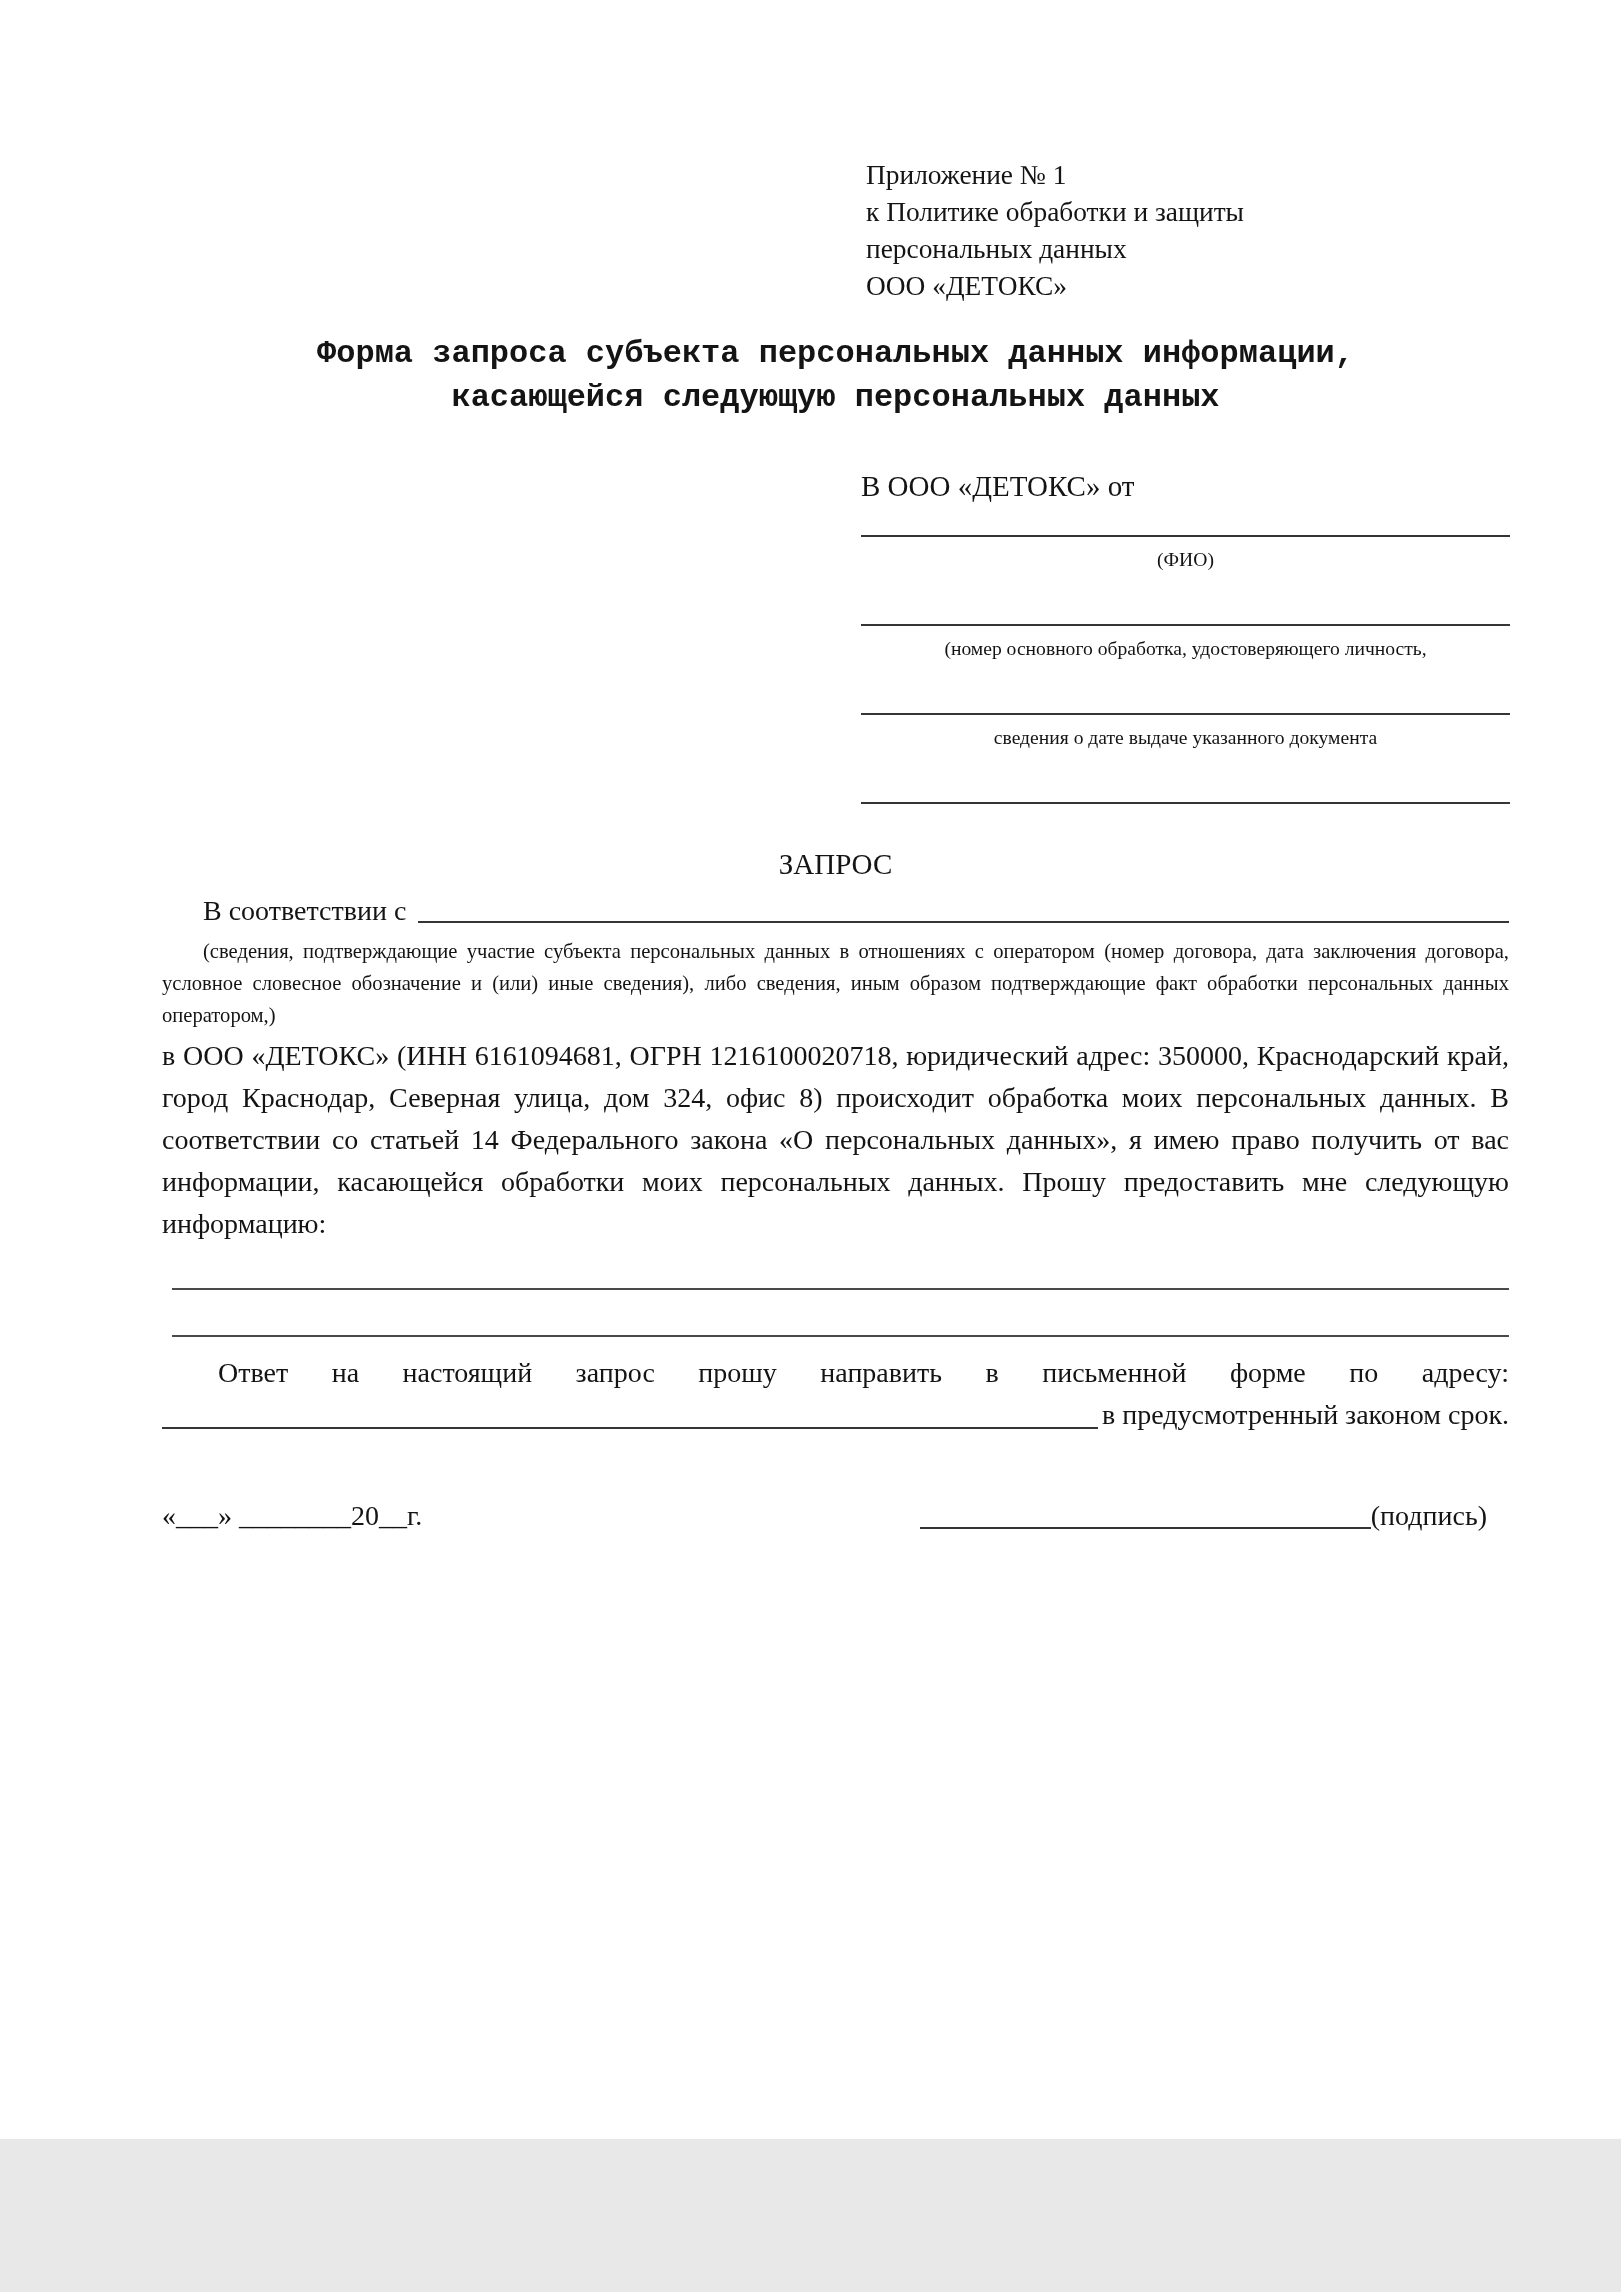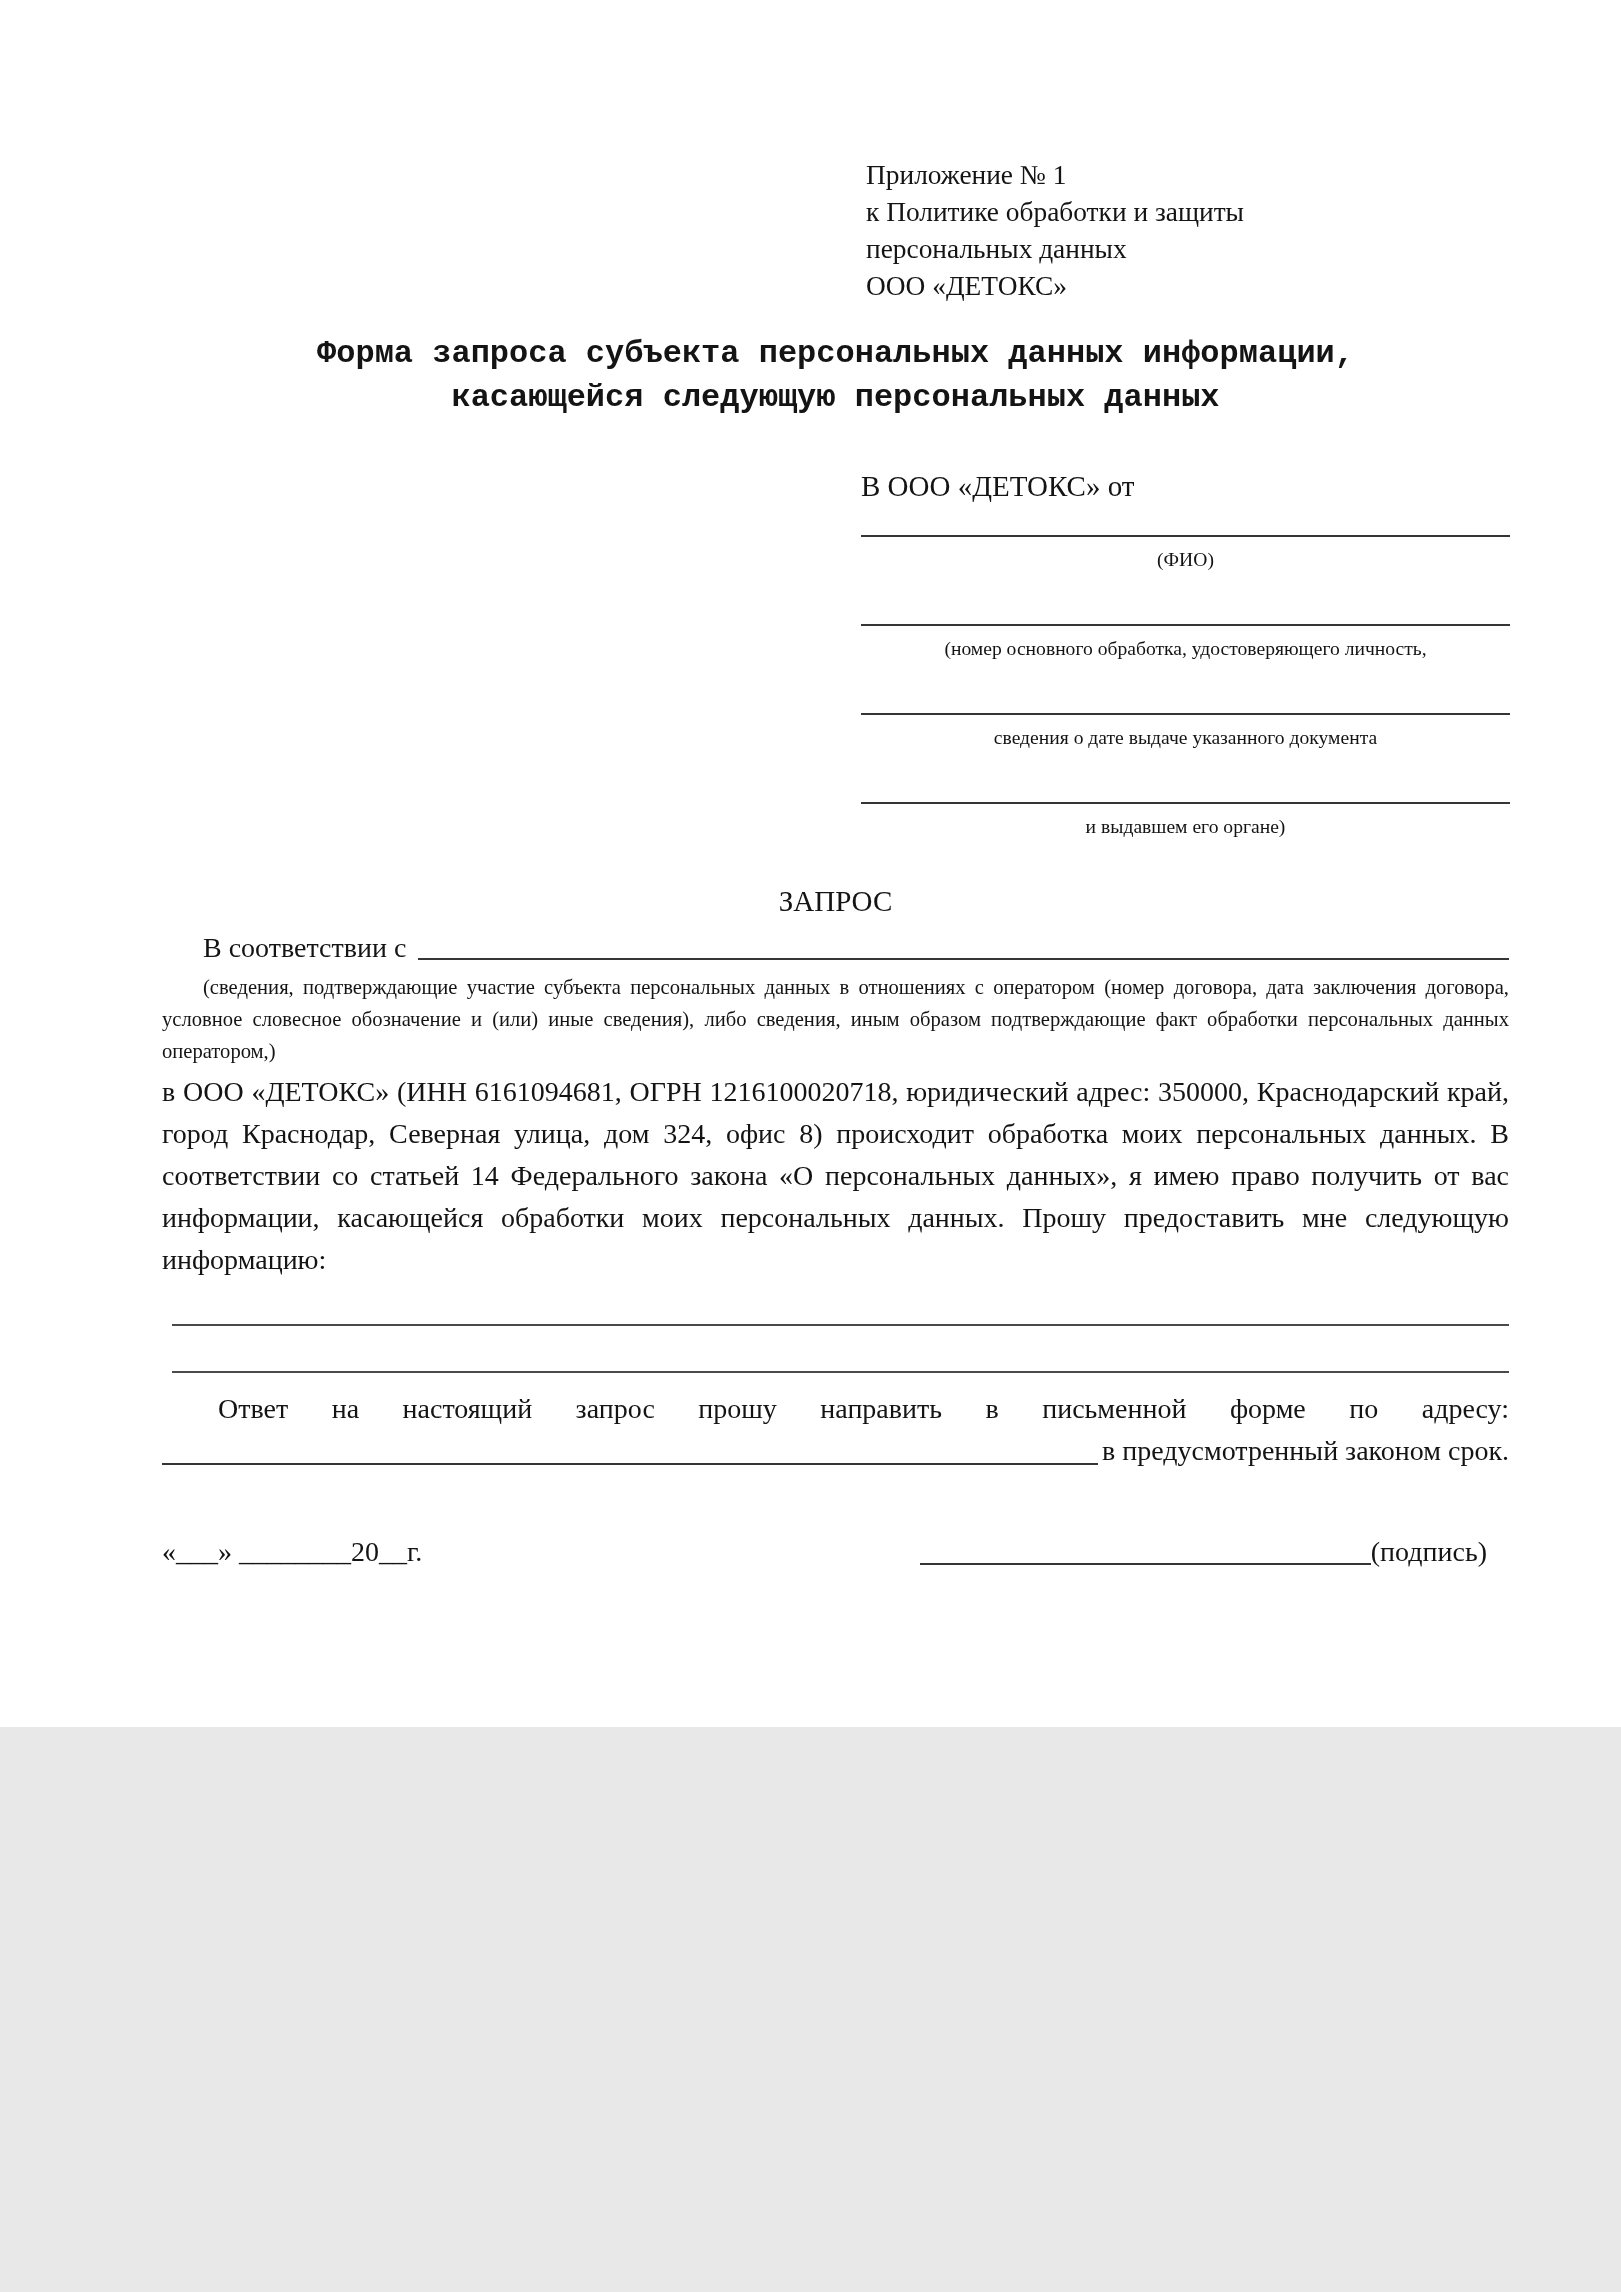--- a/index.html
+++ b/index.html
@@ -1,18 +1,18 @@
 <!DOCTYPE html>
 <html lang="ru"><head>
 <meta charset="utf-8">
 <style>
   html,body{margin:0;padding:0;background:#e8e8e8;}
   .page{
     position:relative;
-    width:1621px;height:1727px;
+    width:1621px;height:2139px;
     margin:0 auto;
     background:#ffffff;
     color:#141414;
     font-family:"Liberation Serif","DejaVu Serif",serif;
     box-sizing:border-box;
     padding:157px 112px 0 162px;
   }
   
   .appendix{
     margin-left:704px; 
@@ -146,21 +146,20 @@
 
   <div class="addressee">
     <div class="to-line">В ООО «ДЕТОКС» от</div>
     <div class="blank-line"></div>
     <div class="caption">(ФИО)</div>
     <div class="blank-line gap-line"></div>
     <div class="caption">(номер основного обработка, удостоверяющего личность,</div>
     <div class="blank-line gap-line"></div>
     <div class="caption">сведения о дате выдаче указанного документа</div>
     <div class="blank-line gap-line"></div>
-    <div class="caption">и выдавшем его органе)</div>
   </div>
 
   <div class="request-heading">ЗАПРОС</div>
 
   <div class="intro-row">
     <span class="prefix">В соответствии с</span>
     <span class="blank-fill"></span>
   </div>
 
   <div class="note">(сведения, подтверждающие участие субъекта персональных данных в отношениях с оператором (номер договора, дата заключения договора, условное словесное обозначение и (или) иные сведения), либо сведения, иным образом подтверждающие факт обработки персональных данных оператором,)</div>

